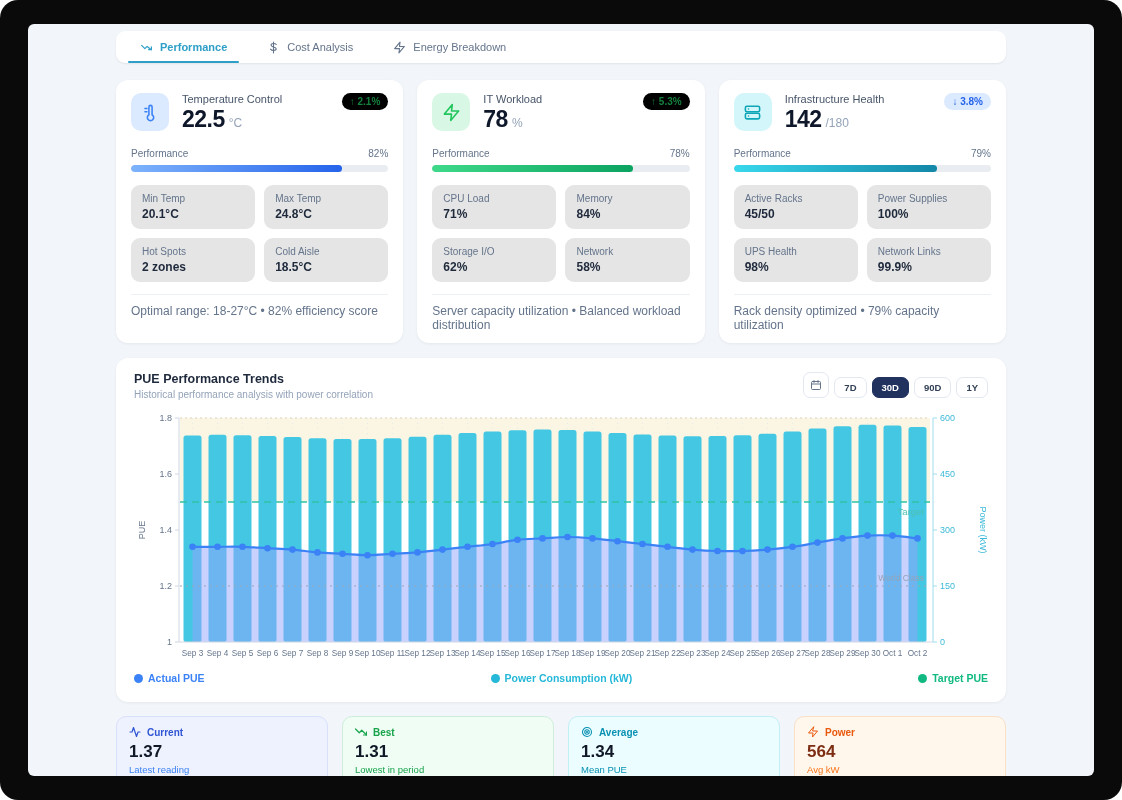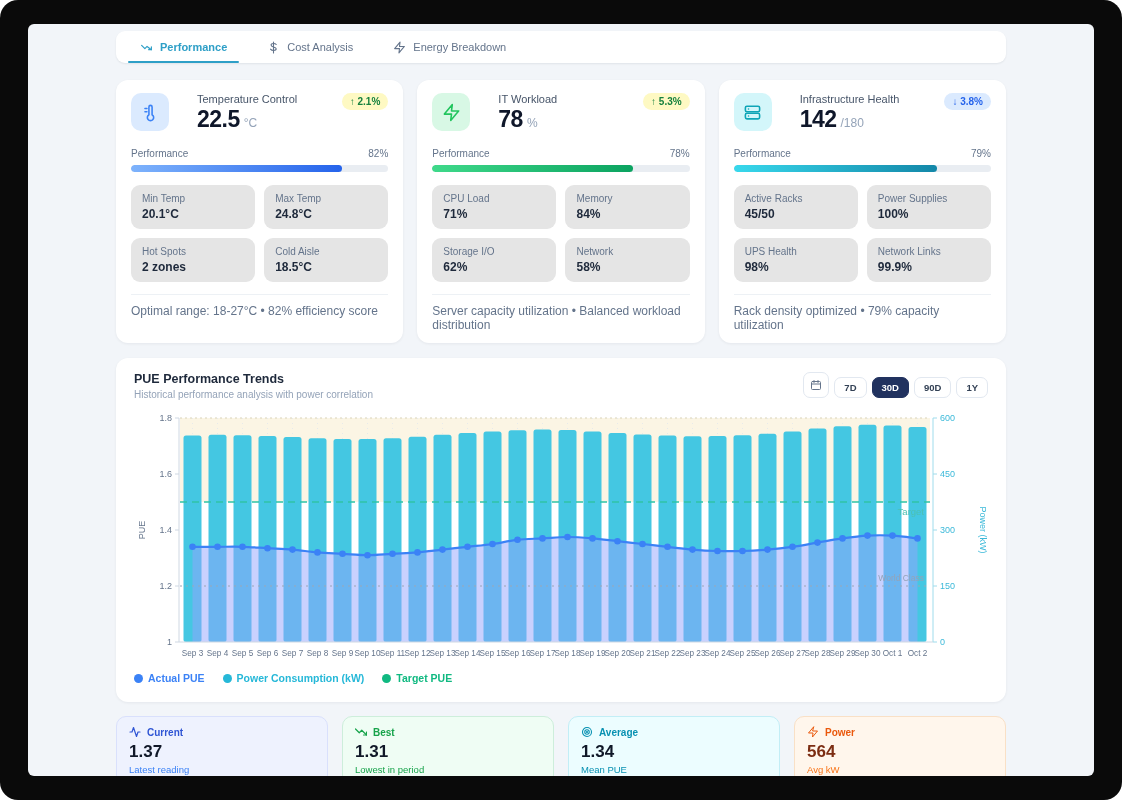--- a/index.html
+++ b/index.html
@@ -10,49 +10,49 @@
 
   .tabbar{margin-top:7px;background:#fff;border-radius:9px;box-shadow:0 1px 2px rgba(15,23,42,.08);display:flex;align-items:stretch;height:32px;padding:0 4px}
   .tab{display:flex;align-items:center;gap:7px;padding:0 20px;font-size:11px;color:#64748b;position:relative;cursor:pointer}
   .tab .icn{color:#64748b}
   .tab.active{color:#2e9fc7;font-weight:700}
   .tab.active .icn{color:#2e9fc7}
   .tab.active::after{content:"";position:absolute;left:8px;right:8px;bottom:0;height:2.5px;background:#2e9fc7;border-radius:2px}
 
   .cards-row{display:grid;grid-template-columns:repeat(3,1fr);gap:14px;margin-top:17px}
   .mcard{background:#fff;border-radius:12px;box-shadow:0 1px 3px rgba(15,23,42,.06);padding:13px 15px 11px}
-  .mhead{display:flex;align-items:flex-start;gap:28px}
+  .mhead{display:flex;align-items:flex-start;gap:13px}
   .tile{width:38px;height:38px;border-radius:10px;display:flex;align-items:center;justify-content:center;flex:0 0 auto}
   .mtitle{font-size:11px;color:#475569}
   .mval{display:flex;align-items:baseline;gap:4px;margin-top:1px}
   .mval .big{font-size:23px;font-weight:700;color:#0f172a;letter-spacing:-.5px}
   .mval .unit{font-size:12px;color:#94a3b8}
   .badge{margin-left:auto;font-size:10px;font-weight:700;padding:3px 8px;border-radius:999px;white-space:nowrap}
-  .badge.up{color:#15803d;background:#fef9c3}
+  .badge.up{color:#15803d;background:#000000}
   .badge.down{color:#2563eb;background:#dbeafe}
   .perf{display:flex;justify-content:space-between;font-size:10px;color:#64748b;margin-top:15px}
   .track{height:7px;background:#e9edf2;border-radius:99px;margin-top:6px;overflow:hidden}
   .fill{height:100%;border-radius:99px}
   .subgrid{display:grid;grid-template-columns:1fr 1fr;gap:9px;margin-top:13px}
   .stile{background:#e5e5e5;border-radius:9px;padding:8px 11px}
   .stile .sl{font-size:10px;color:#64748b}
   .stile .sv{font-size:12px;font-weight:700;color:#1e293b;margin-top:3px}
   .mfoot{margin-top:12px;border-top:1px solid #edf1f5;padding-top:9px;font-size:12px;color:#64748b}
 
   .chart-card{background:#fff;border-radius:12px;box-shadow:0 1px 3px rgba(15,23,42,.06);margin-top:15px;padding:14px 18px 16px}
   .chart-head{display:flex;justify-content:space-between;align-items:flex-start}
   .ctitle{font-size:12.5px;font-weight:700;color:#1e293b}
   .csub{font-size:10px;color:#94a3b8;margin-top:3px}
   .ranges{display:flex;gap:5px;align-items:flex-end}
   .icobtn{width:24px;height:24px;display:flex;align-items:center;justify-content:center;background:#fff;border:1px solid #e2e8f0;border-radius:7px;color:#64748b;cursor:pointer}
   .rbtn{padding:4px 9px;font-size:9.5px;font-weight:700;color:#334155;background:#fff;border:1px solid #e2e8f0;border-radius:7px;cursor:pointer}
   .rbtn.active{background:#21325f;border-color:#21325f;color:#fff}
   #chart-host{margin-top:8px}
   #chart-host svg{width:100%;height:auto;display:block}
-  .legend{display:flex;justify-content:flex-start;gap:18px;margin-top:2px;padding-bottom:2px}
+  .legend{display:flex;justify-content:space-between;gap:18px;margin-top:2px;padding-bottom:2px}
   .litem{display:flex;align-items:center;gap:5px;font-size:10.5px;font-weight:600;cursor:pointer}
   .ldot{width:9px;height:9px;border-radius:50%}
 
   .stats-row{display:grid;grid-template-columns:repeat(4,1fr);gap:14px;margin-top:14px}
   .scard{border-radius:10px;border:1px solid;padding:9px 12px}
   .shead{display:flex;align-items:center;gap:6px;font-size:10px;font-weight:700}
   .sval{font-size:17px;font-weight:700;color:#101828;margin-top:4px}
   .ssub{font-size:9.5px;margin-top:2px}
 
   .icn{display:inline-flex}

